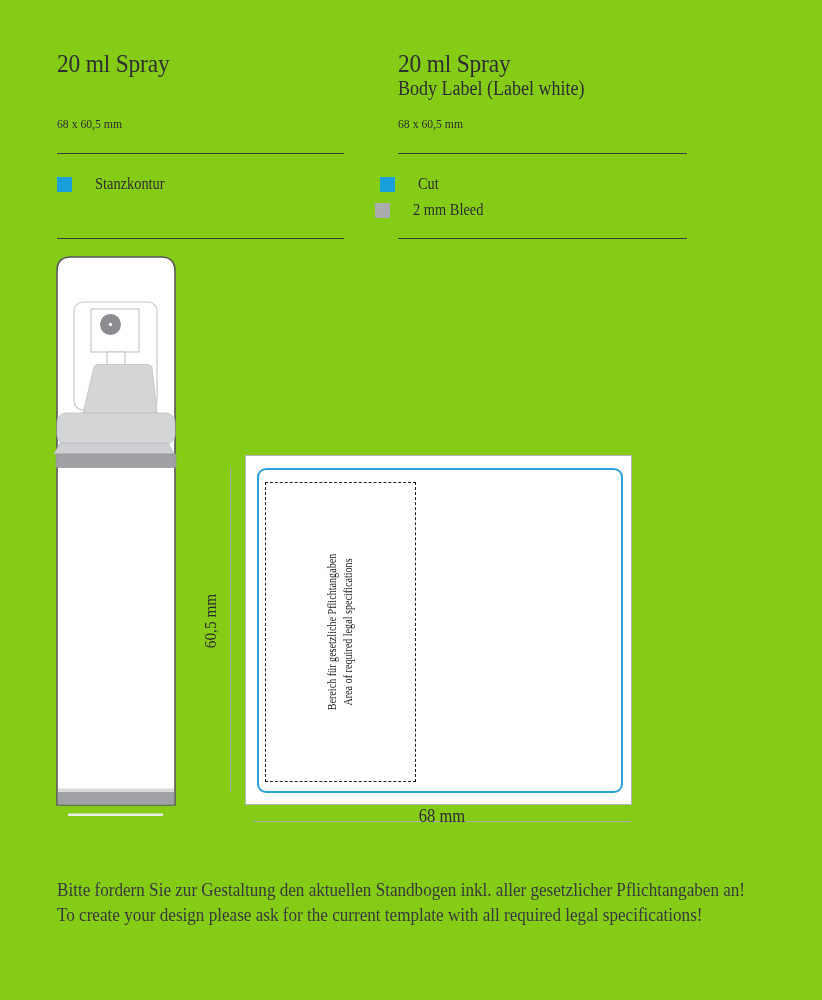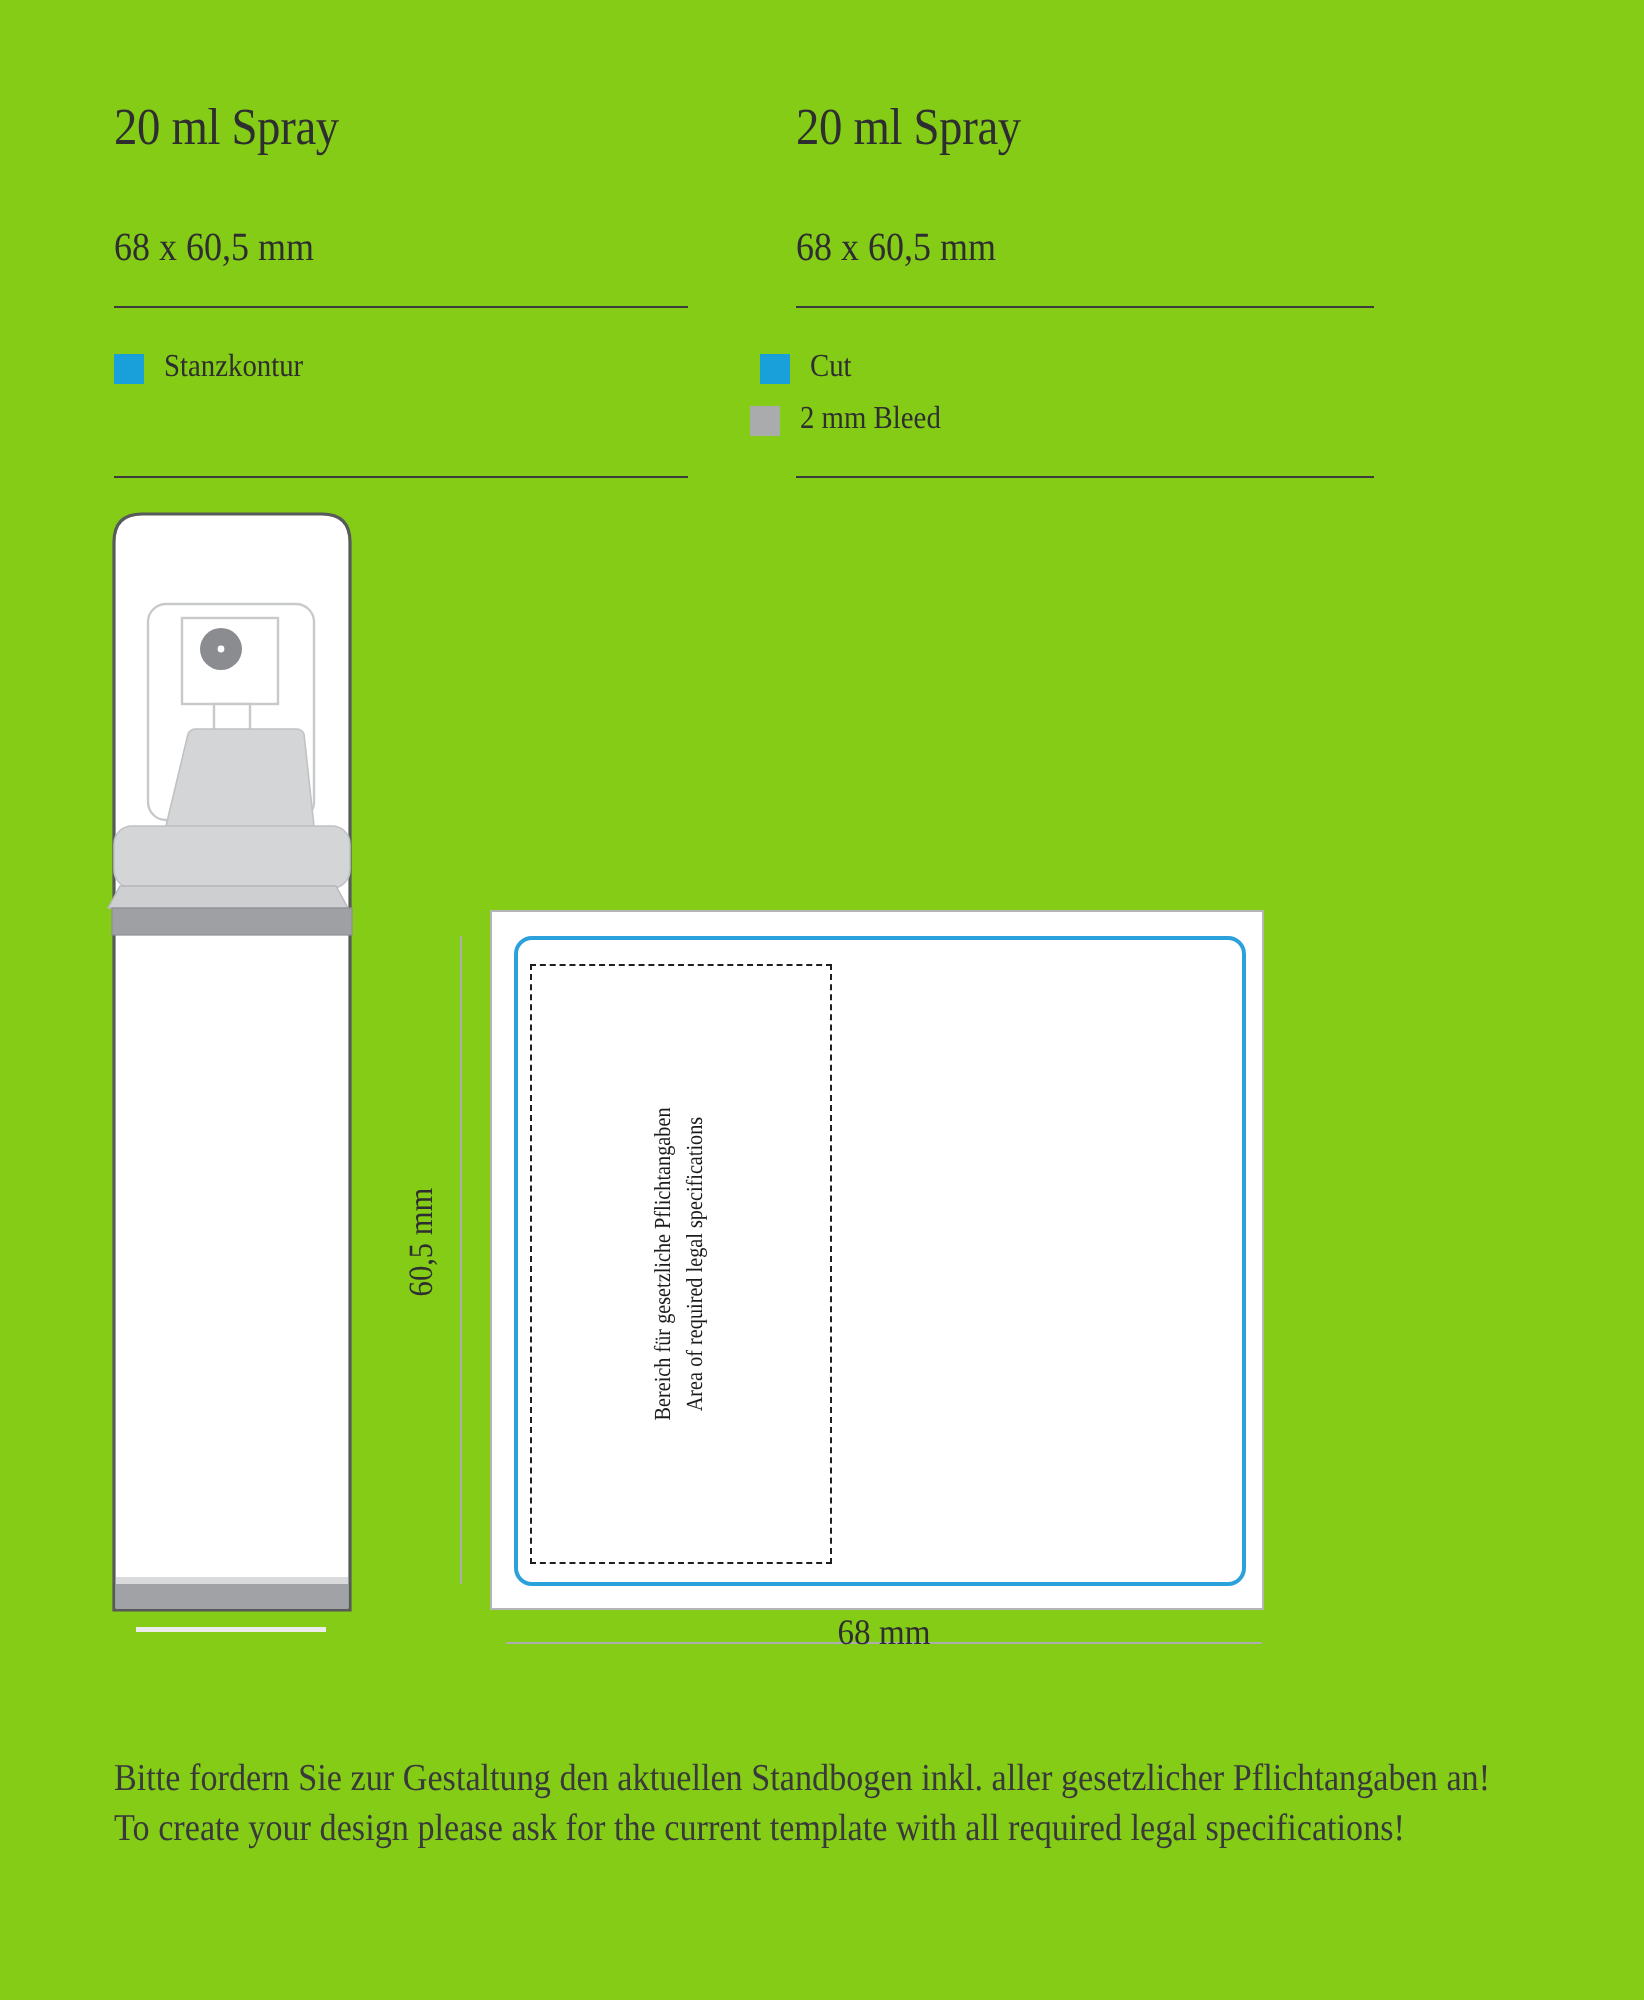--- a/index.html
+++ b/index.html
@@ -6,23 +6,23 @@
   .page{
     position:relative;width:822px;height:1000px;background:#84cc16;
     font-family:Liberation Serif, serif;color:#2e2e30;overflow:hidden;
   }
   .abs{position:absolute;}
   .cond{display:inline-block;transform:scaleX(0.9);transform-origin:0 0;white-space:nowrap;}
 
   
   .title{font-size:26px;line-height:27px;font-weight:500;letter-spacing:-0.2px;}
   .subtitle{font-size:20px;line-height:22px;font-weight:400;}
-  .sizeline{font-size:20px;line-height:22px;font-weight:400;}
+  .sizeline{font-size:13px;line-height:22px;font-weight:400;}
   .rule{height:1px;background:#3c3c3e;}
-  .legend-row{display:flex;align-items:center;gap:10px;height:18px;}
+  .legend-row{display:flex;align-items:center;gap:23px;height:18px;}
   .swatch{width:15px;height:15px;flex:0 0 auto;}
   .swatch-blue{background:#199fda;}
   .swatch-gray{background:#a9abad;}
   .legend-label{font-size:16px;}
 
   
   .bleed-box{left:245px;top:455px;width:387px;height:350px;border:1px solid #b3b5b7;background:#ffffff;box-sizing:border-box;}
   .cut-box{left:257px;top:468px;width:366px;height:325px;border:2px solid #2aa1da;border-radius:9px;box-sizing:border-box;}
   .legal-box{left:265px;top:482px;width:151px;height:300px;border:1px dashed #1f1f1f;box-sizing:border-box;}
   .legal-text{
@@ -52,20 +52,21 @@
   <div class="abs rule" style="left:57px;top:153px;width:287px;"></div>
 
   <div class="abs legend-row" style="left:57px;top:175px;">
     <span class="swatch swatch-blue"></span>
     <span class="legend-label"><span class="cond">Stanzkontur</span></span>
   </div>
   <div class="abs rule" style="left:57px;top:238px;width:287px;"></div>
 
   <div class="abs" style="left:398px;top:50px;">
     <div class="title"><span class="cond">20 ml Spray</span></div>
+    <div class="subtitle"><span class="cond">Body Label (Label white)</span></div>
   </div>
   <div class="abs sizeline" style="left:398px;top:113px;"><span class="cond">68 x 60,5 mm</span></div>
   <div class="abs rule" style="left:398px;top:153px;width:289px;"></div>
 
   <div class="abs legend-row" style="left:380px;top:175px;">
     <span class="swatch swatch-blue"></span>
     <span class="legend-label"><span class="cond">Cut</span></span>
   </div>
   <div class="abs legend-row" style="left:375px;top:201px;">
     <span class="swatch swatch-gray"></span>

